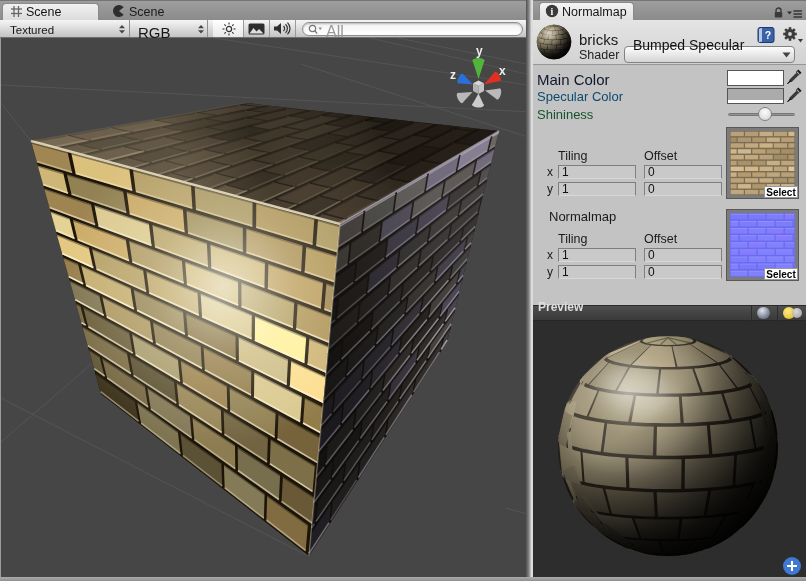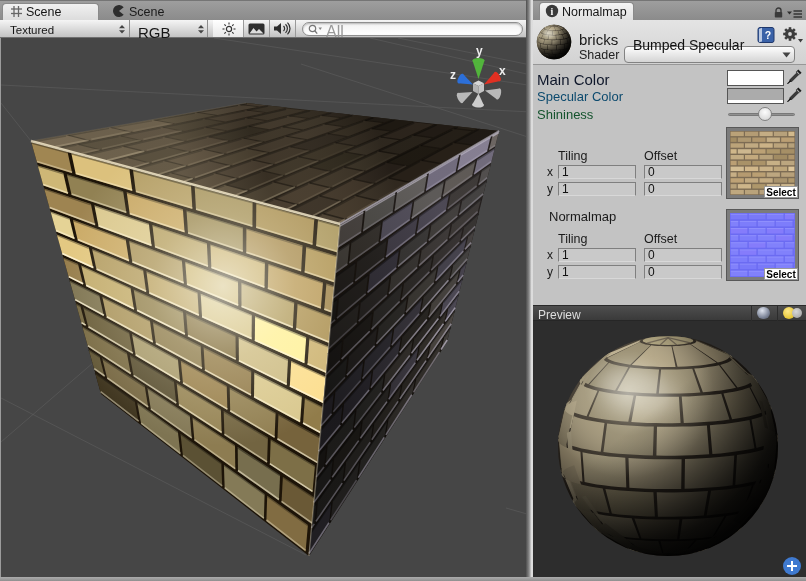--- a/index.html
+++ b/index.html
@@ -1072,21 +1072,21 @@
         <rect x="18.8" y="57.7" width="16.7" height="5.5" fill="#8181fb"></rect>
         <rect x="18.8" y="57.7" width="16.7" height="1.1" fill="#9a9aff" opacity="0.55"></rect>
         <rect x="36.8" y="57.7" width="16.7" height="5.5" fill="#857cfb"></rect>
         <rect x="36.8" y="57.7" width="16.7" height="1.1" fill="#9a9aff" opacity="0.55"></rect>
         <rect x="54.9" y="57.7" width="9.4" height="5.5" fill="#7979f9"></rect>
         <rect x="54.9" y="57.7" width="9.4" height="1.1" fill="#9a9aff" opacity="0.55"></rect>
       </svg>
       <div class="abs" style="right:0;bottom:0;width:34px;height:12px;background:#fff;border:1px solid #999;font-size:10px;font-weight:bold;color:#000;text-align:center;line-height:11px">Select</div>
     </div>
     <div class="abs" style="left:0;top:305px;width:273px;height:16px;background:linear-gradient(#4e4e4e,#3a3a3a);border-top:1px solid #2a2a2a;border-bottom:1px solid #262626"></div>
-    <div class="txt" style="left:5px;top:308px;font-size:12px;font-weight:normal;color:#dedede">Preview</div>
+    <div class="txt" style="left:5px;top:300px;font-size:12px;font-weight:bold;color:#dedede">Preview</div>
     <div class="abs" style="left:218px;top:305px;width:1px;height:16px;background:#2c2c2c"></div>
     <div class="abs" style="left:244px;top:305px;width:1px;height:16px;background:#2c2c2c"></div>
     <div class="abs" style="left:224px;top:307px;width:13px;height:12px;border-radius:6px;background:radial-gradient(circle at 40% 30%,#dfe4ee,#7e8699 60%,#4a4f5c)"></div>
     <div class="abs" style="left:250px;top:307px;width:12px;height:12px;border-radius:6px;background:radial-gradient(circle at 40% 35%,#ffe98a,#e8c93c 65%,#a8901e)"></div>
     <div class="abs" style="left:259px;top:308px;width:10px;height:10px;border-radius:5px;background:radial-gradient(circle at 40% 35%,#d8d8d8,#9a9a9a)"></div>
     <div class="abs" style="left:0;top:321px;width:273px;height:256px;background:#2d2d2d">
       <svg width="273" height="256" viewBox="0 0 273 256" style="position:absolute;left:0;top:0">
         <defs>
 <radialGradient id="pvl" cx="95.4" cy="72.2" r="170.5" gradientUnits="userSpaceOnUse">
 <stop offset="0" stop-color="#fffbe8" stop-opacity="0.5"></stop>

